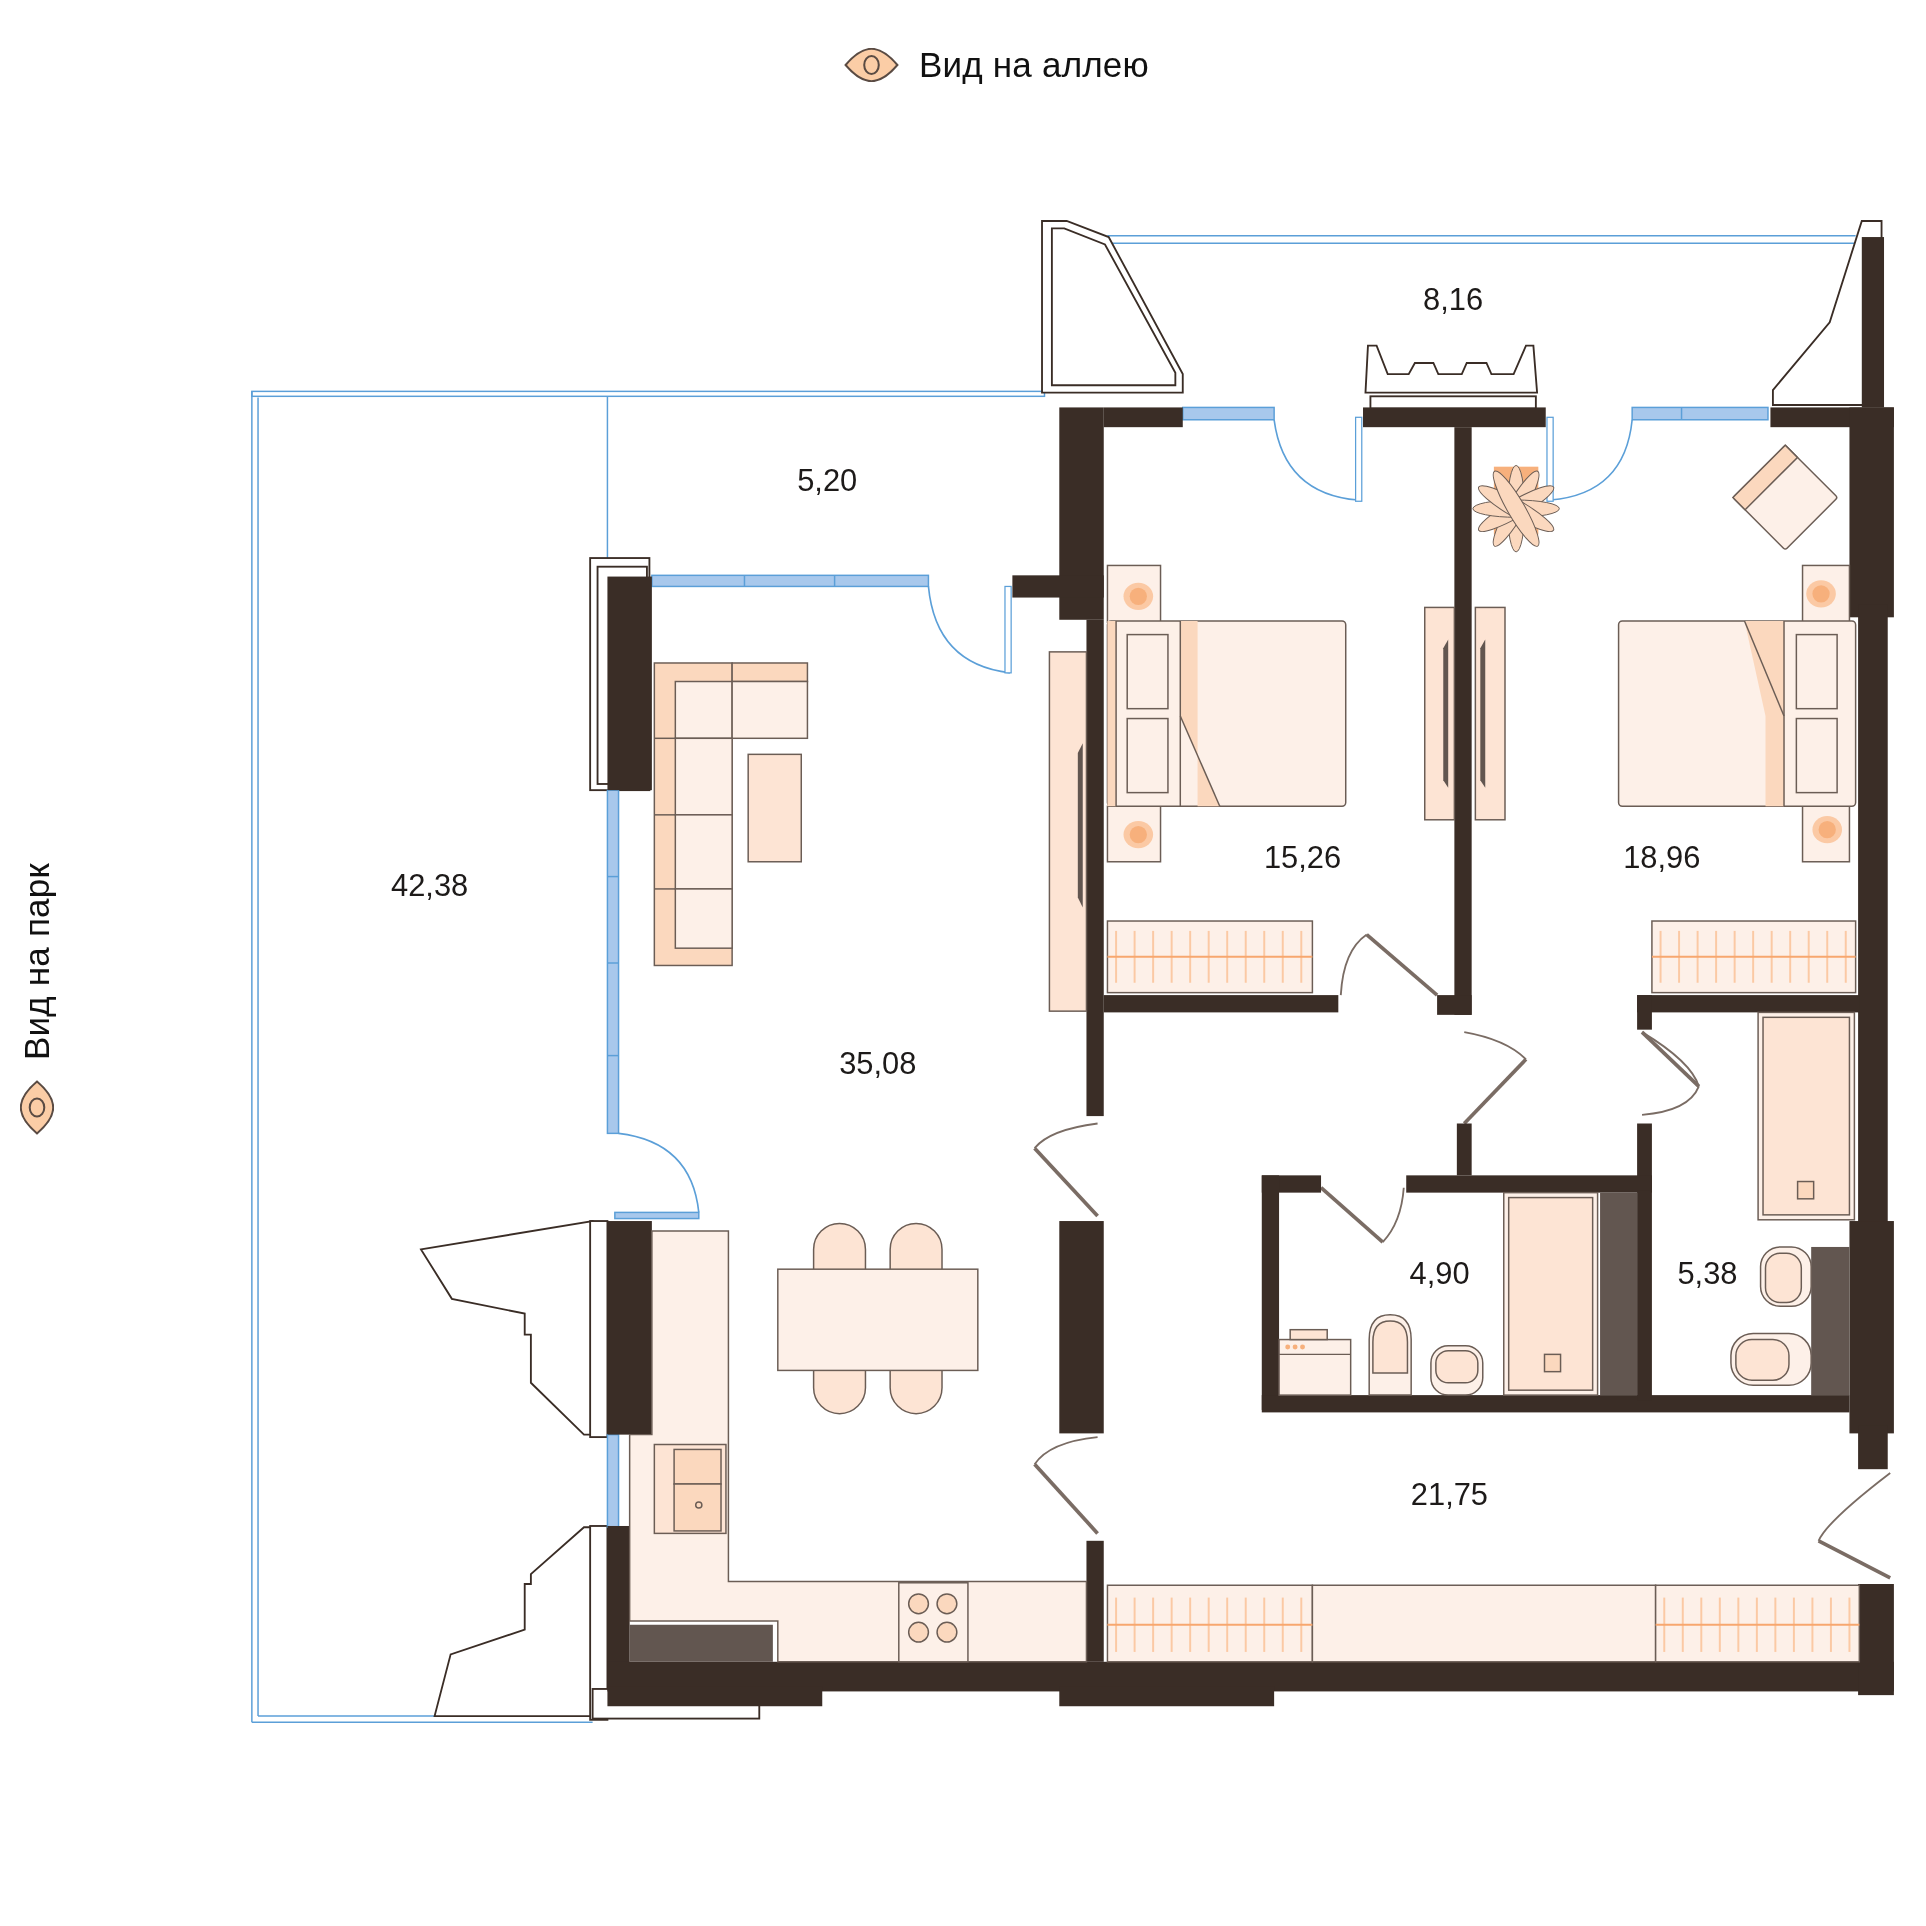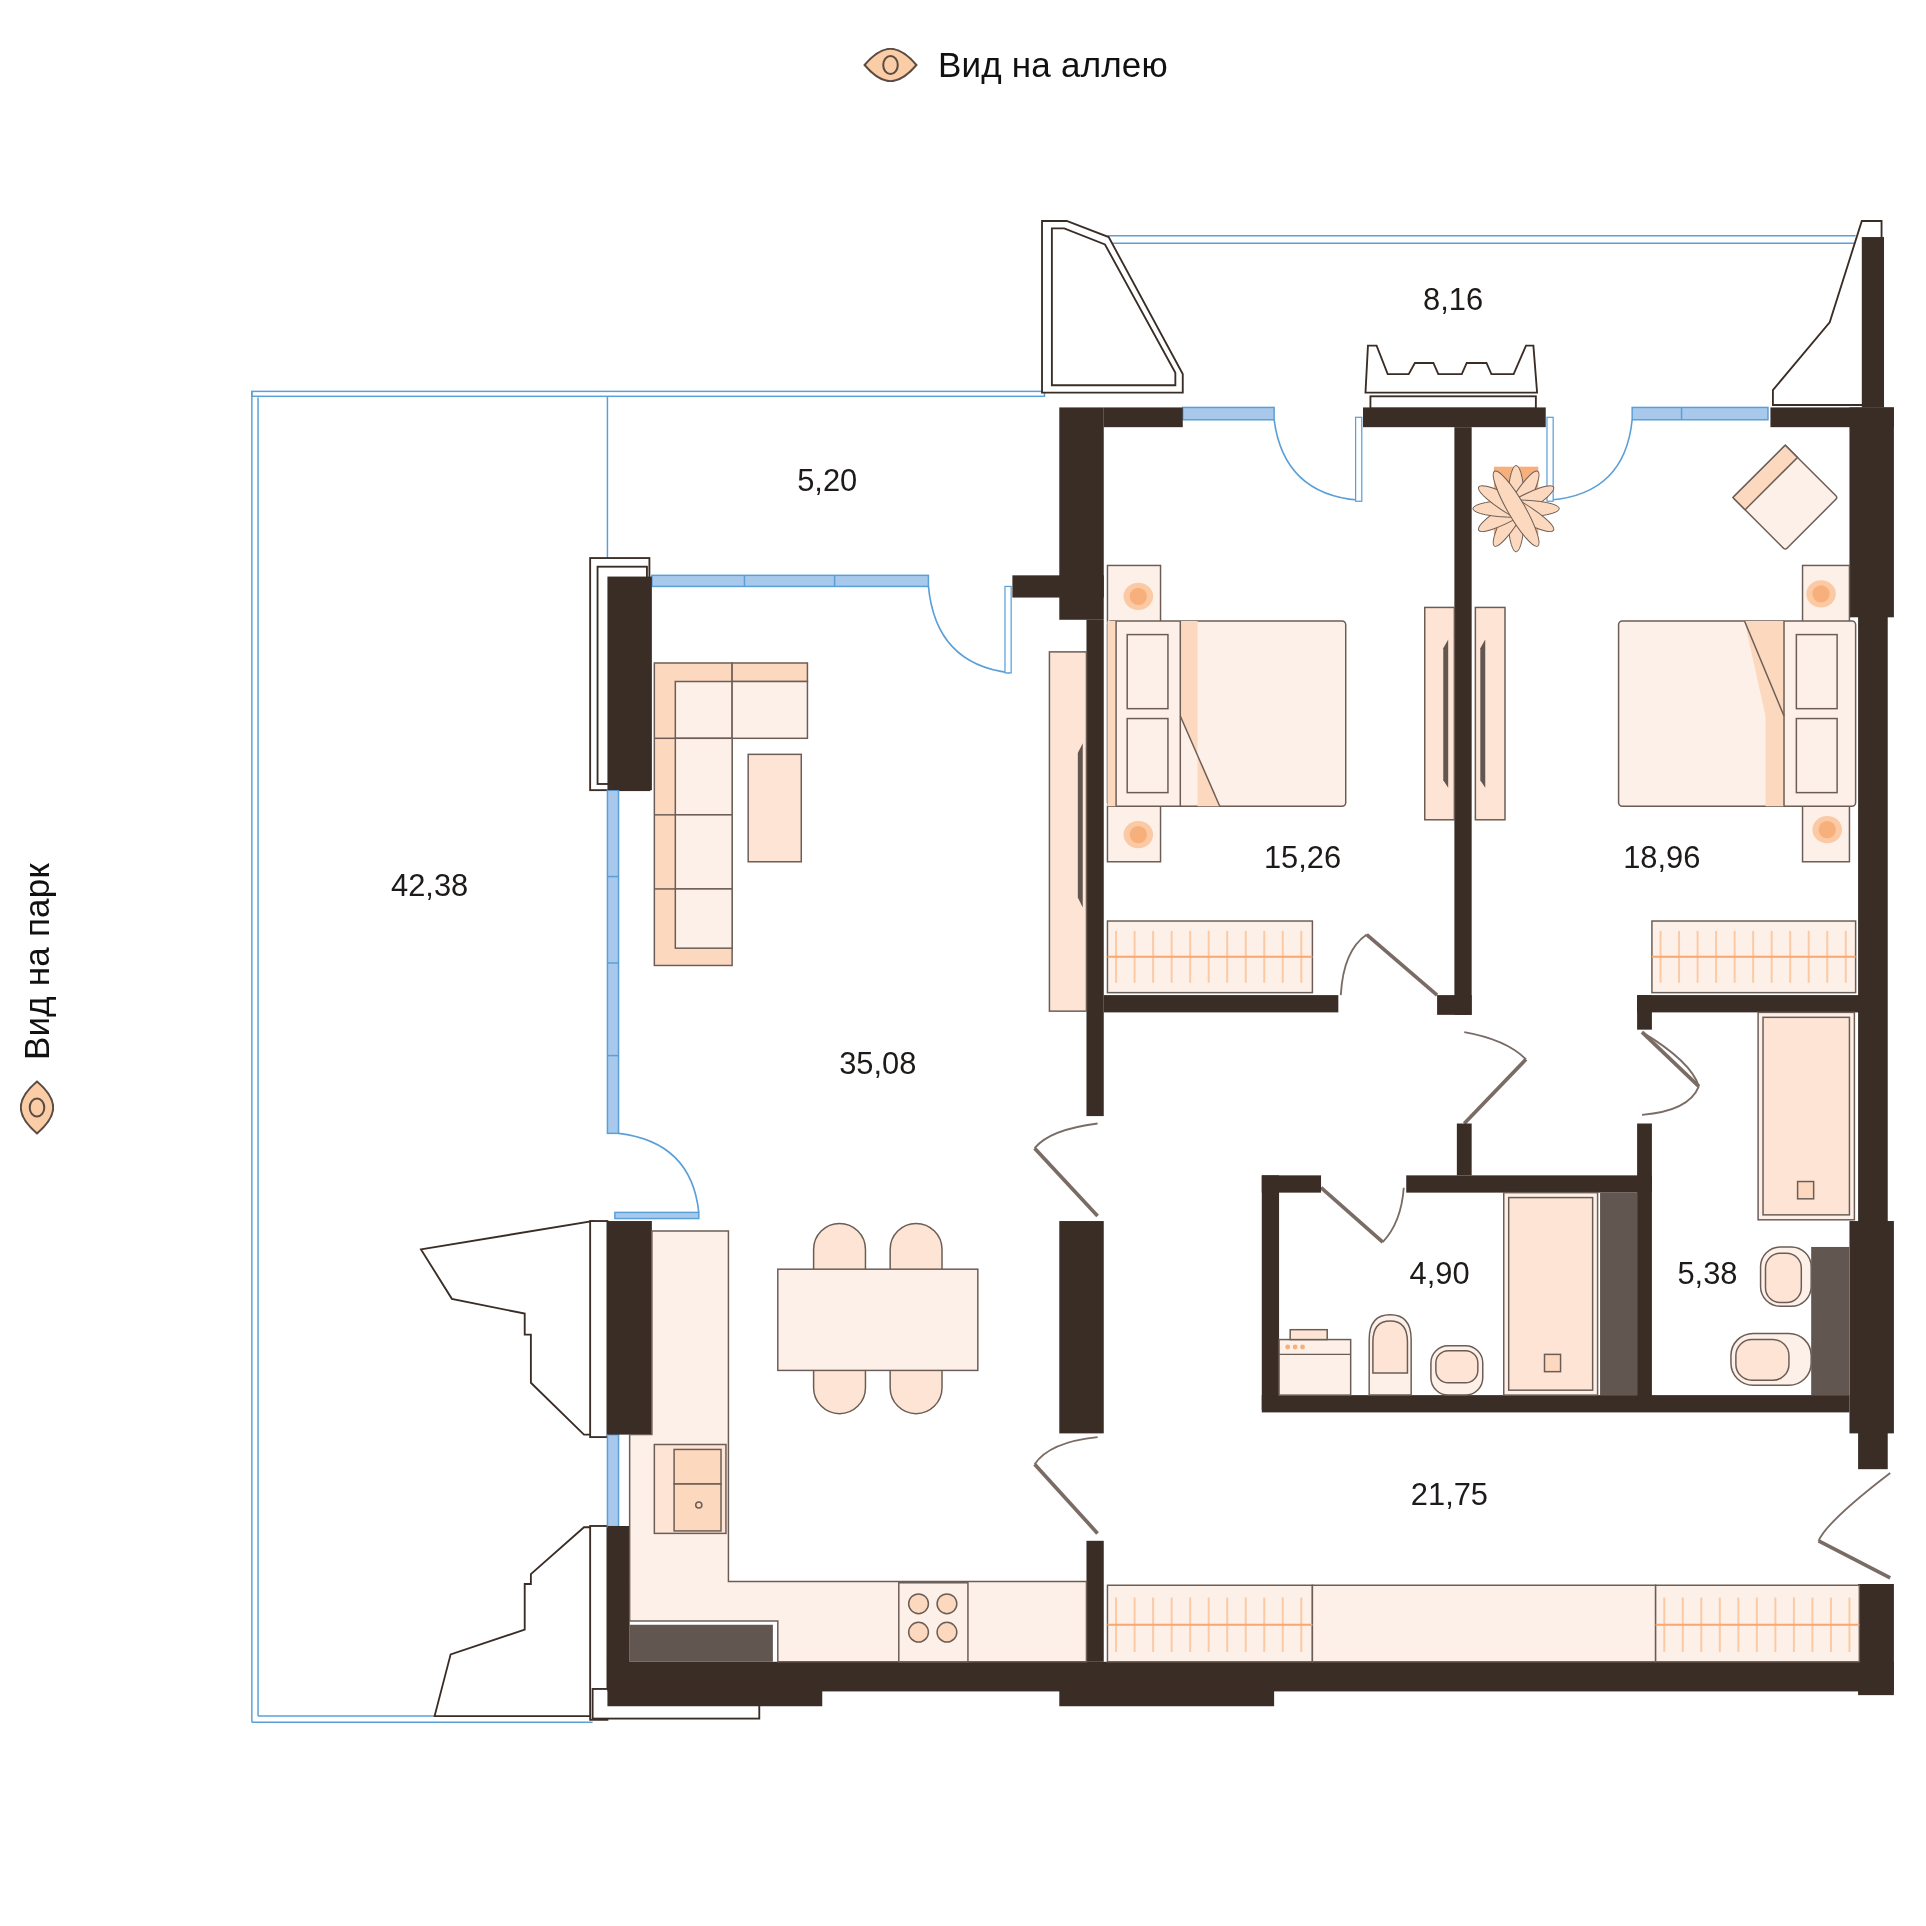--- a/index.html
+++ b/index.html
@@ -1,19 +1,19 @@
 <!DOCTYPE html>
 <html style="font-size:7.7px"><head>
 <meta charset="utf-8">
 <style>
   html, body { margin: 0; padding: 0; background: #ffffff; }
   body { width: 1926px; height: 1926px; position: relative; overflow: hidden; font-family: "Liberation Sans", sans-serif; }
   #plan { position: absolute; left: 0; top: 0; width: 1926px; height: 1926px; }
   .view-label { position: absolute; display: flex; align-items: center; color: #111; font-family: "Liberation Sans", sans-serif; font-size: 35px; letter-spacing: 0.2px; }
-  .view-top { left: 862px; top: 38px; height: 53px; }
+  .view-top { left: 843px; top: 38px; height: 53px; }
   .view-top .eye { width: 57px; height: 34px; margin-right: 19px; }
   .view-left { left: 9.6px; top: 1136px; transform: rotate(-90deg); transform-origin: 0 0; height: 53px; }
   .view-left .eye { width: 57px; height: 34px; margin-right: 19px; }
   .room-label { font-family: "Liberation Sans", sans-serif; font-size: 25px; fill: #1d1a19; }
   .wall { fill: #3a2d26; }
   .shaft { fill: #625650; }
   .furn-l { fill: #fdf0e8; stroke: #6b5d55; stroke-width: 1.2; }
   .furn-m { fill: #fbd8be; stroke: #6b5d55; stroke-width: 1.2; }
   .furn-f { fill: #fde4d4; stroke: #6b5d55; stroke-width: 1.2; }
   .line-d { fill: none; stroke: #6b5d55; stroke-width: 1.2; }

